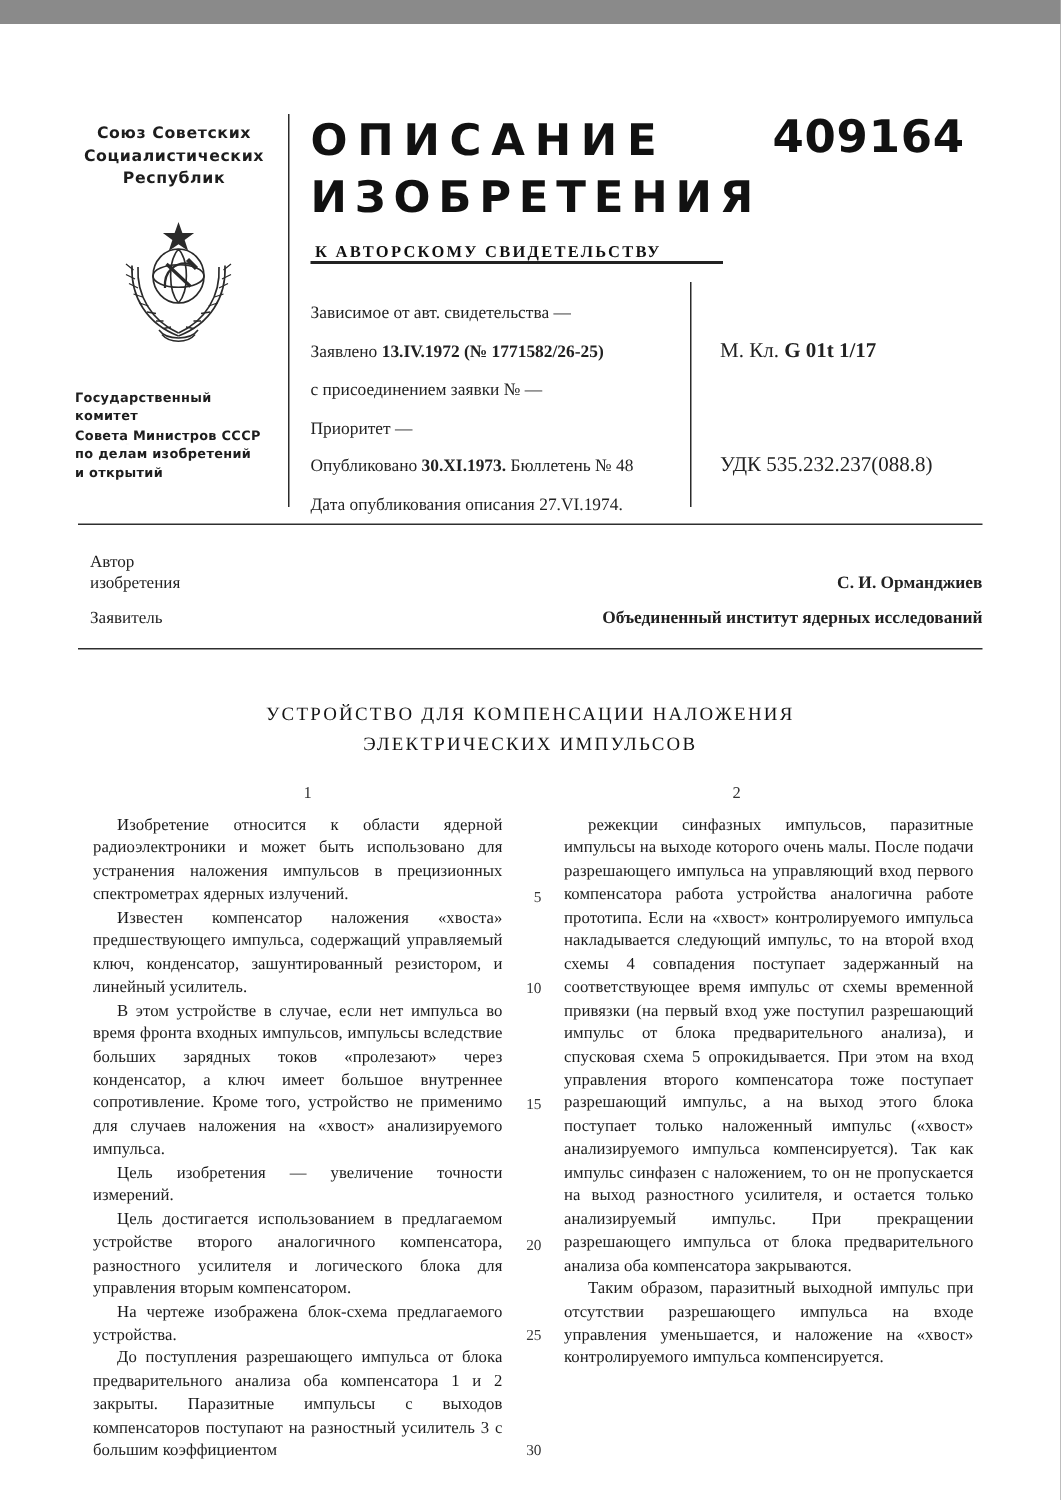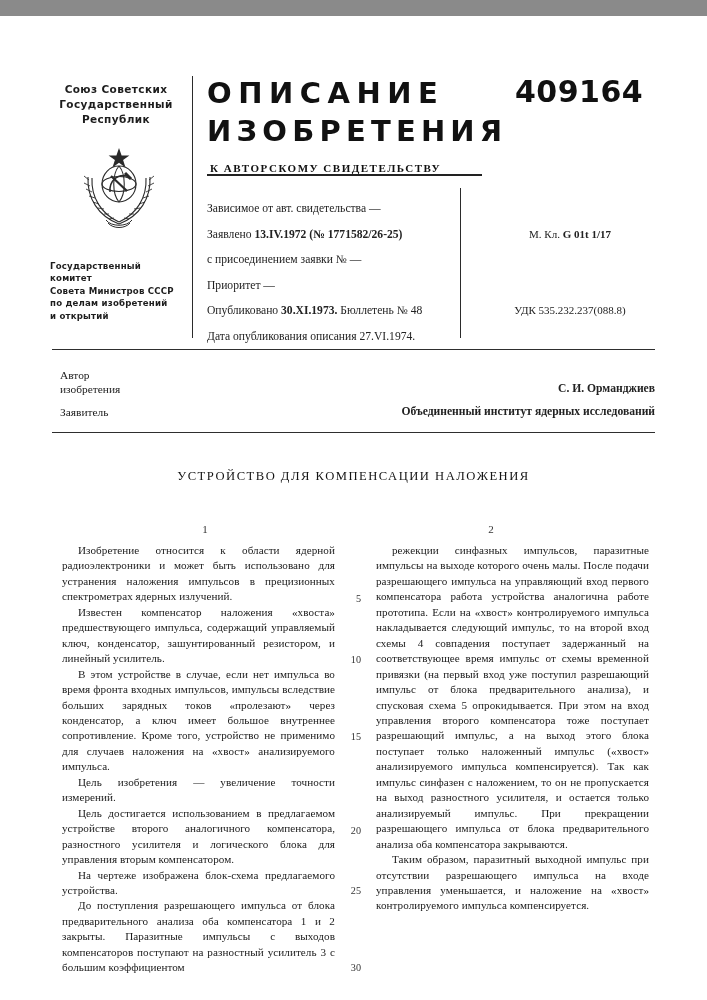--- a/index.html
+++ b/index.html
@@ -139,24 +139,23 @@
     color: #222;
   }
   .biblio .bl { white-space: nowrap; }
   .biblio b { font-weight: bold; }
 
   .classif {
     position: absolute;
     left: 428px;
     top: 128px;
     width: 180px;
-    font-size: 11px;
+    font-size: 14px;
     line-height: 25.5px;
     color: #222;
-    text-align: center;
   }
   .classif .spacer { visibility: hidden; }
   .classif b { font-weight: bold; }
 
   
   .hrule {
     position: absolute;
     left: 52px;
     width: 603px;
     height: 1px;
@@ -258,21 +257,21 @@
 
 <div id="page">
 
   <div id="masthead">
 
     <div class="mh-vrule"></div>
     <div class="mh-vrule2"></div>
 
     <div class="union-block">
       <div>Союз Советских</div>
-      <div>Государственный</div>
+      <div>Социалистических</div>
       <div>Республик</div>
     </div>
 
     <div class="emblem-wrap">
       <svg width="78" height="86" viewBox="0 0 78 86">
         <g fill="none" stroke="#2a2a2a" stroke-width="1.1">
 
           <path d="M39 80 C18 72 7 54 8 33"></path>
           <path d="M39 78 C21 70 11 53 12 34"></path>
 
@@ -361,20 +360,21 @@
     <div class="meta-value">С. И. Орманджиев</div>
   </div>
 
   <div class="meta-row" id="applicant-row">
     <div class="meta-label">Заявитель</div>
     <div class="meta-value">Объединенный институт ядерных исследований</div>
   </div>
 
   <div id="inv-title">
     <div>УСТРОЙСТВО ДЛЯ КОМПЕНСАЦИИ НАЛОЖЕНИЯ</div>
+    <div>ЭЛЕКТРИЧЕСКИХ ИМПУЛЬСОВ</div>
   </div>
 
   <div class="col-num" id="colnum-1">1</div>
   <div class="col-num" id="colnum-2">2</div>
 
   <div class="textcol" id="col-left">
     <p>Изобретение относится к области ядерной радиоэлектроники и может быть использовано для устранения наложения импульсов в прецизионных спектрометрах ядерных излучений.</p>
     <p>Известен компенсатор наложения «хвоста» предшествующего импульса, содержащий управляемый ключ, конденсатор, зашунтированный резистором, и линейный усилитель.</p>
     <p>В этом устройстве в случае, если нет импульса во время фронта входных импульсов, импульсы вследствие больших зарядных токов «пролезают» через конденсатор, а ключ имеет большое внутреннее сопротивление. Кроме того, устройство не применимо для случаев наложения на «хвост» анализируемого импульса.</p>
     <p>Цель изобретения — увеличение точности измерений.</p>

